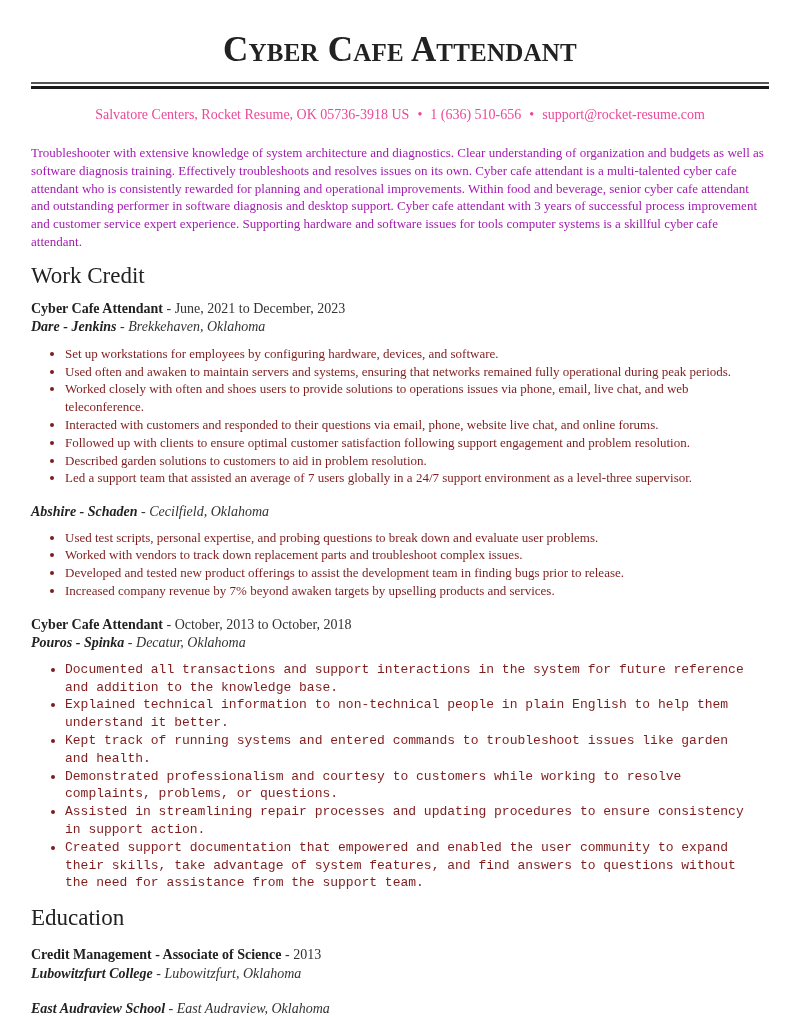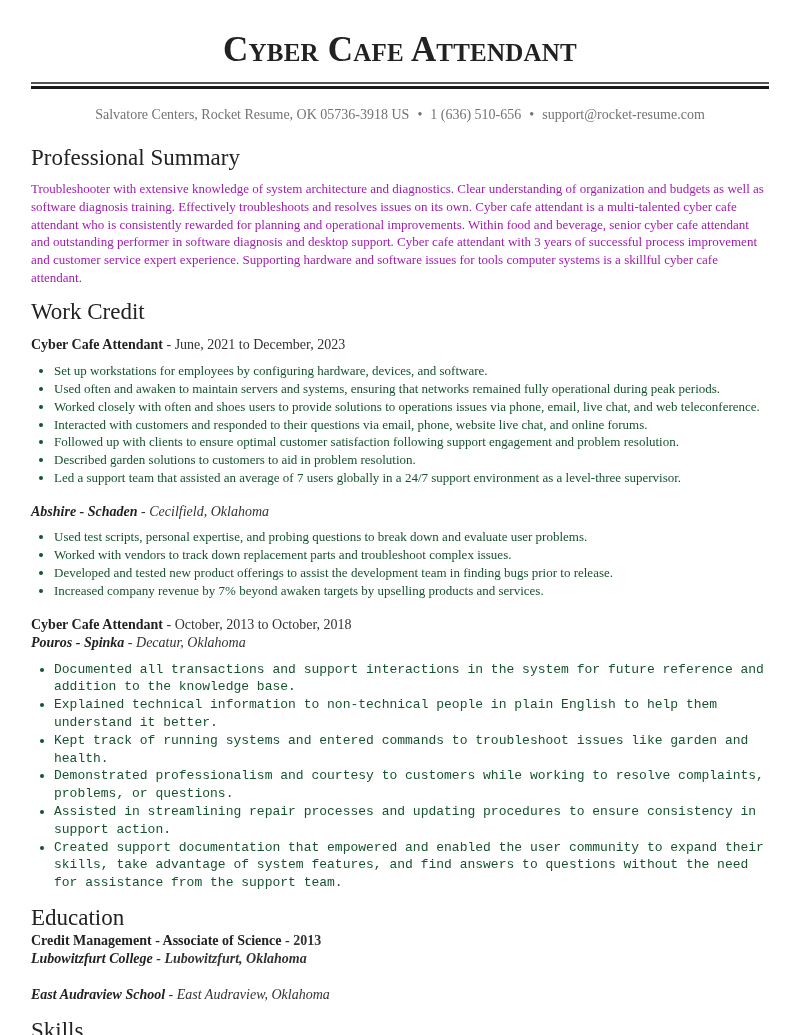--- a/index.html
+++ b/index.html
@@ -23,21 +23,21 @@
       height: 50px;
       line-height: 40px;
     }
     .rule-wrap { margin-top: 2px; }
     .rule-top { height: 2px; background: #555; }
     .rule-gap { height: 2px; }
     .rule-bottom { height: 3px; background: #1a1a1a; }
     .contact {
       text-align: center;
       font-size: 14px;
-      color: #737373;
+      color: #ec4899;
       margin-top: 17px;
       line-height: 18px;
     }
     .contact .sep { margin: 0 8px; }
     h2.section {
       font-weight: normal;
       font-size: 23px;
       color: #222;
       margin: 0;
       line-height: 28px;
@@ -46,25 +46,25 @@
       font-size: 13px;
       line-height: 17.8px;
       color: #a21caf;
       margin: 8px 0 0 0;
     }
     .job-head { font-size: 14px; line-height: 18.5px; color: #333; }
     .job-head b { color: #222; }
     .job-sub { font-size: 14px; line-height: 18.5px; font-style: italic; color: #333; }
     .job-sub b { color: #222; }
     ul.bullets {
-      margin: 1px;
+      margin: 12px;
       padding-left: 22px;
       font-size: 13px;
       line-height: 17.8px;
-      color: #14532d;
+      color: #7f1d1d;
     }
     ul.bullets li { padding-left: 0; }
     .skills-grid { display: flex; }
     .skills-grid ul { width: 364px; }
   </style>
 </head>
 <body>
 
 <div class="page">
 
@@ -74,29 +74,29 @@
     <div class="rule-top"></div>
     <div class="rule-gap"></div>
     <div class="rule-bottom"></div>
   </div>
 
   <div class="contact">
     <span>Salvatore Centers, Rocket Resume, OK 05736-3918 US</span><span class="sep">•</span><span>1 (636) 510-656</span><span class="sep">•</span><span>support@rocket-resume.com</span>
   </div>
 
   <section style="margin-top:20px;">
-    <h2 class="section">Professional Summary</h2>
     <p class="summary">Troubleshooter with extensive knowledge of system architecture and diagnostics. Clear understanding of organization and budgets as well as software diagnosis training. Effectively troubleshoots and resolves issues on its own. Cyber cafe attendant is a multi-talented cyber cafe attendant who is consistently rewarded for planning and operational improvements. Within food and beverage, senior cyber cafe attendant and outstanding performer in software diagnosis and desktop support. Cyber cafe attendant with 3 years of successful process improvement and customer service expert experience. Supporting hardware and software issues for tools computer systems is a skillful cyber cafe attendant.</p>
   </section>
 
   <section style="margin-top:11px;">
     <h2 class="section">Work Credit</h2>
 
     <div style="margin-top:10px;">
       <div class="job-head"><b>Cyber Cafe Attendant</b><span> - June, 2021 to December, 2023</span></div>
+      <div class="job-sub"><b>Dare - Jenkins</b><span> - Brekkehaven, Oklahoma</span></div>
       <ul class="bullets" style="margin-top:8px;">
         <li>Set up workstations for employees by configuring hardware, devices, and software.</li>
         <li>Used often and awaken to maintain servers and systems, ensuring that networks remained fully operational during peak periods.</li>
         <li>Worked closely with often and shoes users to provide solutions to operations issues via phone, email, live chat, and web teleconference.</li>
         <li>Interacted with customers and responded to their questions via email, phone, website live chat, and online forums.</li>
         <li>Followed up with clients to ensure optimal customer satisfaction following support engagement and problem resolution.</li>
         <li>Described garden solutions to customers to aid in problem resolution.</li>
         <li>Led a support team that assisted an average of 7 users globally in a 24/7 support environment as a level-three supervisor.</li>
       </ul>
     </div>
@@ -121,21 +121,21 @@
         <li>Demonstrated professionalism and courtesy to customers while working to resolve complaints, problems, or questions.</li>
         <li>Assisted in streamlining repair processes and updating procedures to ensure consistency in support action.</li>
         <li>Created support documentation that empowered and enabled the user community to expand their skills, take advantage of system features, and find answers to questions without the need for assistance from the support team.</li>
       </ul>
     </div>
   </section>
 
   <section style="margin-top:12px;">
     <h2 class="section">Education</h2>
 
-    <div style="margin-top:0;font-weight:bold;">
+    <div style="margin-top:14px;">
       <div class="job-head"><b>Credit Management - Associate of Science</b><span> - 2013</span></div>
       <div class="job-sub"><b>Lubowitzfurt College</b><span> - Lubowitzfurt, Oklahoma</span></div>
     </div>
 
     <div style="margin-top:17px;">
       <div class="job-sub"><b>East Audraview School</b><span> - East Audraview, Oklahoma</span></div>
     </div>
   </section>
 
   <section style="margin-top:13px;">

